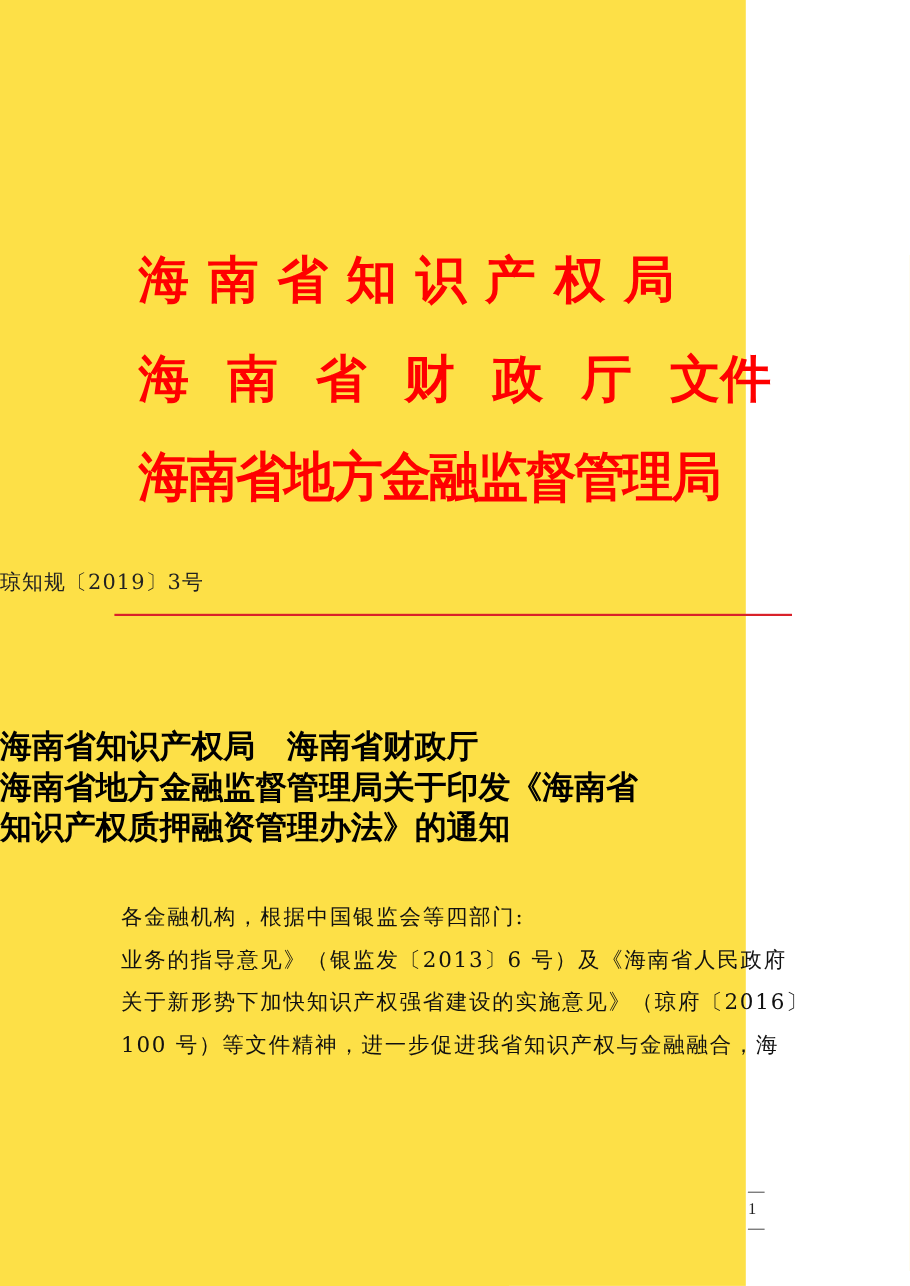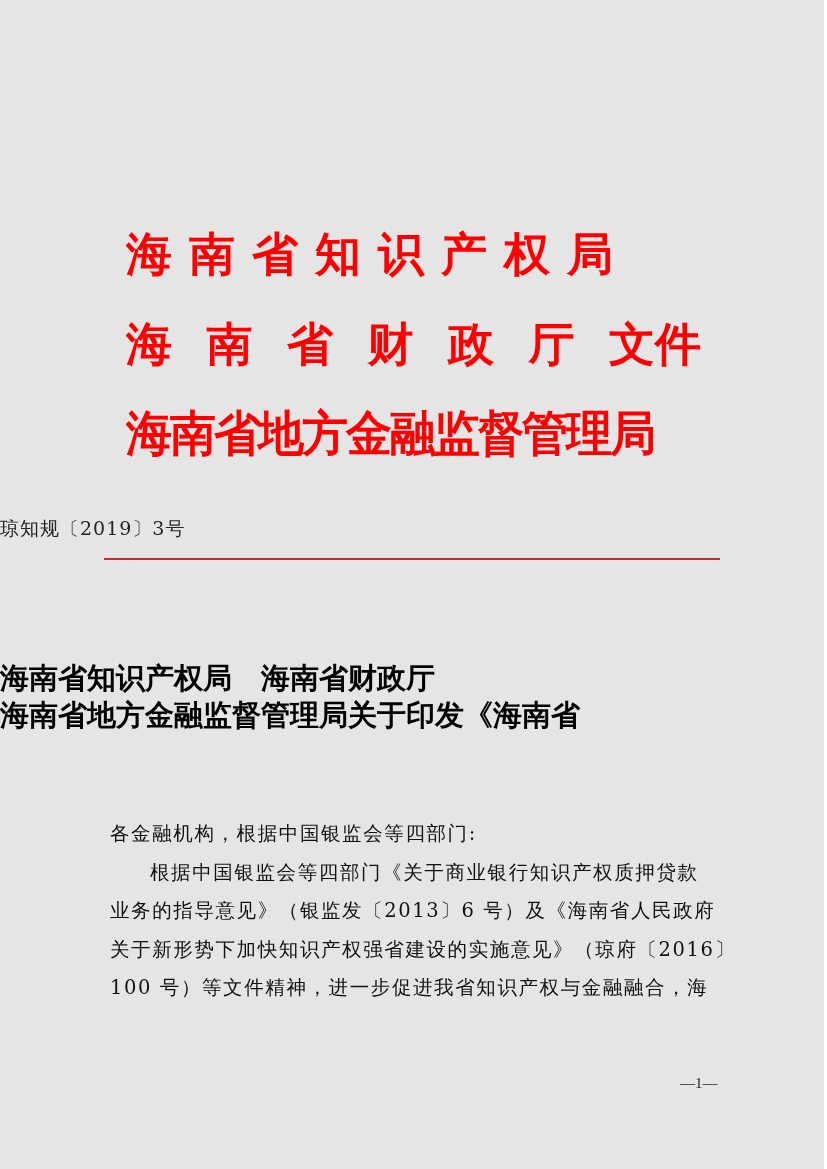--- a/index.html
+++ b/index.html
@@ -1,17 +1,17 @@
 <!DOCTYPE html>
 <html><head>
 <meta charset="utf-8">
 <style>
   html, body { margin: 0; padding: 0; background: #ffffff; }
   body { width: 827px; height: 1169px; position: relative; overflow: hidden; }
-  .page { position: absolute; left: 0; top: 0; width: 824px; height: 1169px; background: #e5e5e5; }
+  .page { position: absolute; left: 0; top: 0; width: 678px; height: 1169px; background: #fde047; }
 
   .hdr-line {
     position: absolute; left: 126px;
     font-family: "DejaVu Serif", "Liberation Serif", serif;
     font-weight: bold; color: #ff0000;
     font-size: 46px; line-height: 52px; white-space: nowrap;
   }
   .hdr-1 { top: 228px; letter-spacing: 17px; }
   .hdr-2 { top: 318px; width: 575px; display: flex; justify-content: space-between; }
   .hdr-2 span { display: inline-block; }
@@ -66,24 +66,24 @@
 
   <div class="hdr-line hdr-3">海南省地方金融监督管理局</div>
 
   <div class="doc-number">琼知规〔2019〕3号</div>
 
   <div class="red-rule"></div>
 
   <div class="title">
     <div>海南省知识产权局　海南省财政厅</div>
     <div>海南省地方金融监督管理局关于印发《海南省</div>
+    <div>知识产权质押融资管理办法》的通知</div>
   </div>
 
   <div class="body-text">
     <p class="line">各金融机构，根据中国银监会等四部门:</p>
-    <p class="line" style="padding-left:40px">根据中国银监会等四部门《关于商业银行知识产权质押贷款</p>
     <p class="line">业务的指导意见》（银监发〔2013〕6 号）及《海南省人民政府</p>
     <p class="line">关于新形势下加快知识产权强省建设的实施意见》（琼府〔2016〕</p>
     <p class="line">100 号）等文件精神，进一步促进我省知识产权与金融融合，海</p>
   </div>
 
   <div class="page-num">—1—</div>
 </div>
 
 </body></html>

